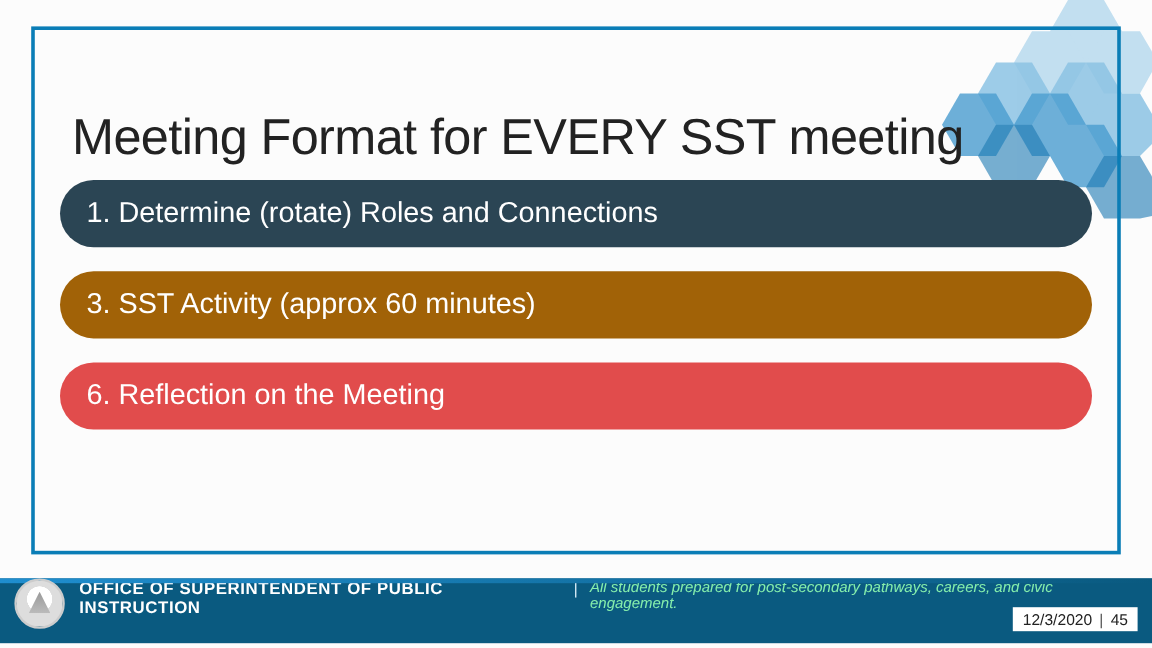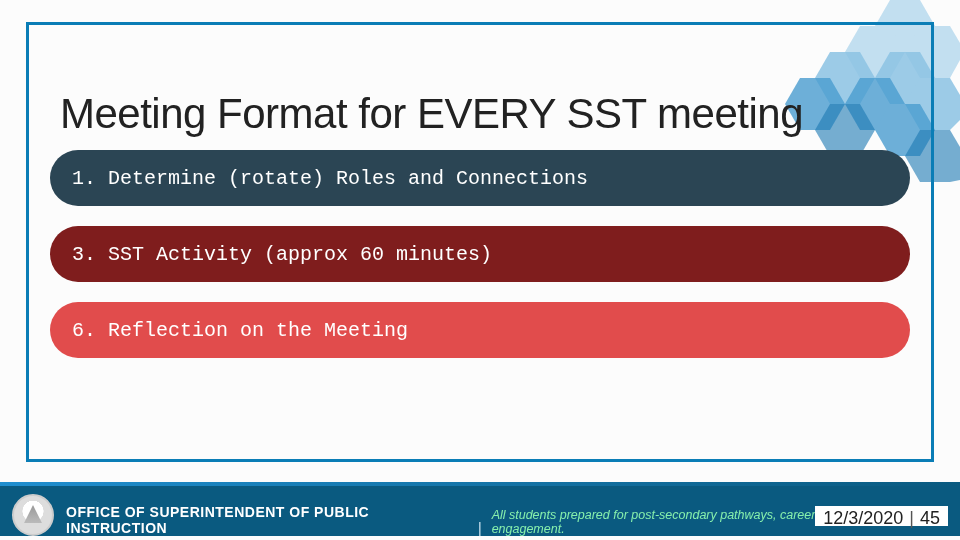--- a/index.html
+++ b/index.html
@@ -47,38 +47,38 @@
     display: flex;
     flex-direction: column;
     gap: 20px;
   }
   .pill {
     height: 56px;
     border-radius: 28px;
     display: flex;
     align-items: center;
     padding-left: 22px;
-    font-family: Liberation Mono, monospace;
-    font-size: 20px;
+    font-family: Liberation Sans, sans-serif;
+    font-size: 24px;
     color: #fff;
   }
   .pill.dark   { background: #2b4554; }
   .pill.blue   { background: #1f8ecf; }
-  .pill.green  { background: #7f1d1d; }
+  .pill.green  { background: #a16207; }
   .pill.red    { background: #e14c4c; }
 
   .footer-bar {
     position: absolute;
     left: 0;
     right: 0;
     bottom: 4px;
     height: 54px;
     background: #0a5a80;
     display: flex;
-    align-items: flex-end;
+    align-items: flex-start;
     padding-left: 12px;
     padding-right: 14px;
   }
   .footer-bar .stripe {
     position: absolute;
     left: 0; right: 0; top: 0; height: 4px;
     background: linear-gradient(90deg,#1f8ecf,#0a5a80);
   }
   .seal {
     width: 42px; height: 42px;
@@ -113,24 +113,24 @@
     font-size: 12.5px;
     font-style: italic;
   }
   .date-page {
     position: absolute;
     right: 12px;
     bottom: 14px;
     height: 20px;
     background: #fff;
     padding: 2px 8px;
-    font-size: 18px;
+    font-size: 13px;
     color: #222;
     display: flex;
-    align-items: flex-start;
+    align-items: flex-end;
     gap: 6px;
   }
   .date-page .sep { color: #555; }
 </style>
 </head>
 <body>
 
 <svg class="hex-corner" viewBox="0 0 320 200">
   <g fill="#bcdcef" opacity="0.9">
     <polygon points="250,0 280,0 295,26 280,52 250,52 235,26"></polygon>

